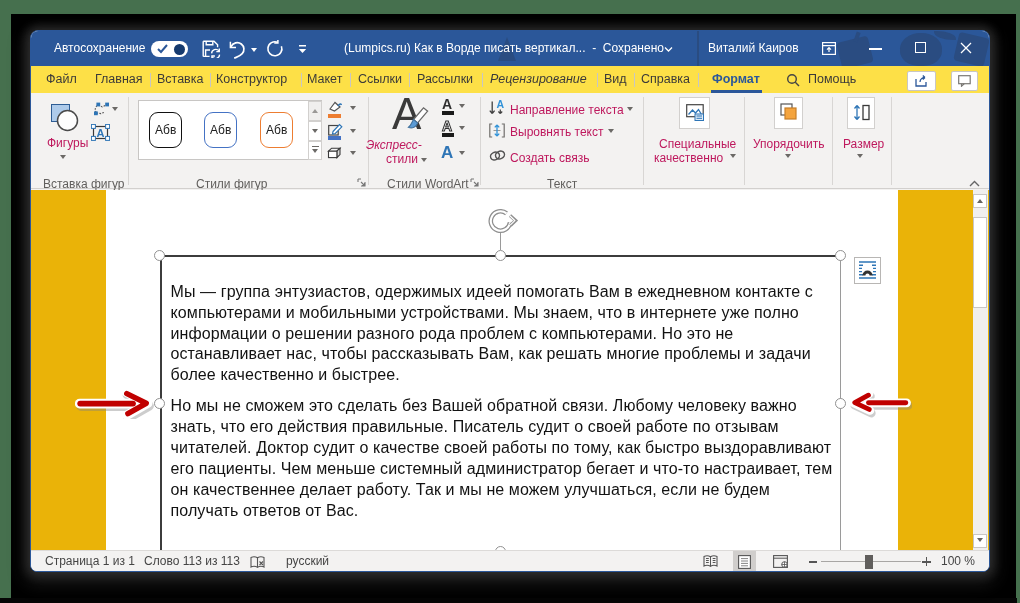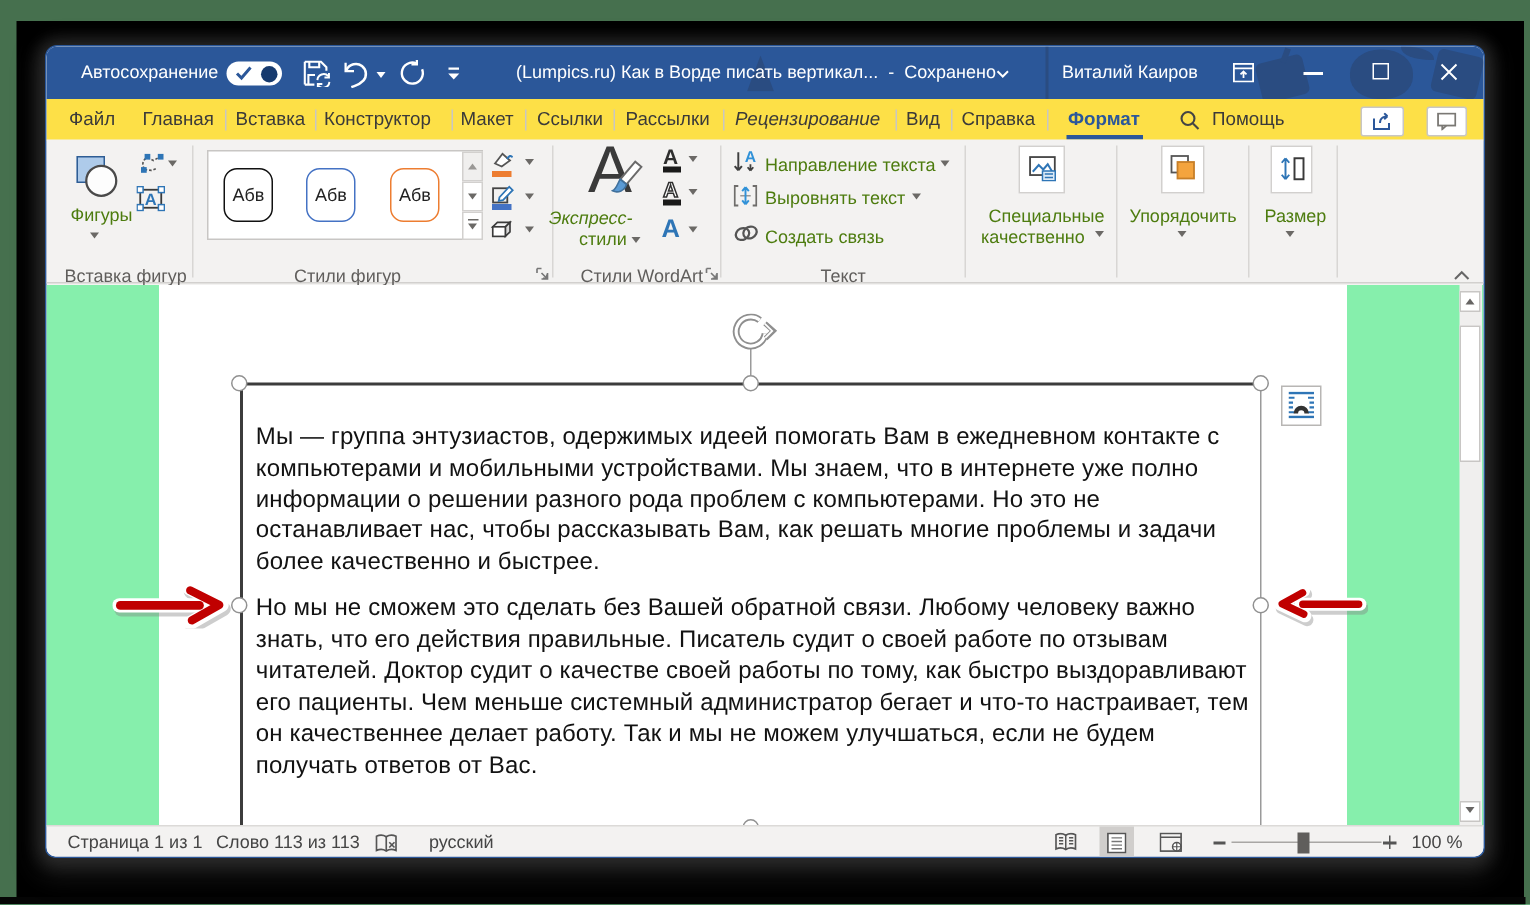--- a/index.html
+++ b/index.html
@@ -16,24 +16,24 @@
   #titlebar .t { position:absolute; color:#fff; font-size:12px; line-height:35px; white-space:nowrap; }
   .sil { position:absolute; background:#2a4c81; }
   
   #tabs { position:absolute; left:0; top:34.6px; width:100%; height:28px; background:#fde047; }
   #tabs .tab { position:absolute; top:0; height:28px; line-height:27px; font-size:12.5px; color:#3b3a39; white-space:nowrap; }
   #tabs .sep { position:absolute; top:7px; width:1px; height:14px; background:#c8c6c4; }
   
   #ribbon { position:absolute; left:0; top:62px; width:100%; height:96px; background:#f3f2f1; border-bottom:1px solid #d2d0ce; }
   .glabel { position:absolute; font-size:12px; color:#605e5c; white-space:nowrap; }
   .gsep { position:absolute; top:4px; width:1px; height:88px; background:#d8d6d4; }
-  .rtext { position:absolute; font-size:12px; color:#4d7c0f; white-space:nowrap; }
+  .rtext { position:absolute; font-size:12px; color:#be185d; white-space:nowrap; }
   .dd { position:absolute; width:0; height:0; border-left:3.5px solid transparent; border-right:3.5px solid transparent; border-top:4px solid #6b6966; }
   
-  #doc { position:absolute; left:0; top:158.5px; width:100%; height:361.5px; background:#86efac; overflow:hidden; }
+  #doc { position:absolute; left:0; top:158.5px; width:100%; height:361.5px; background:#eab308; overflow:hidden; }
   #page { position:absolute; left:74.5px; top:0; width:792px; height:361.5px; background:#fff; }
   .handle { position:absolute; width:11px; height:11px; border-radius:50%; background:#fff; border:1.4px solid #919191; }
   #tbtext { position:absolute; left:139.5px; top:92.1px; width:676px; font-size:16px; line-height:20.95px; letter-spacing:0.1px; color:#121212; }
   #tbtext p { margin:0 0 9.4px 0; }
   
   #status { position:absolute; left:0; top:519px; width:100%; height:22px; background:#f3f2f1; border-top:1px solid #dcdad8; }
   #status .s { position:absolute; font-size:12px; color:#454545; white-space:nowrap; top:3px; }
 </style>
 </head>
 <body>

